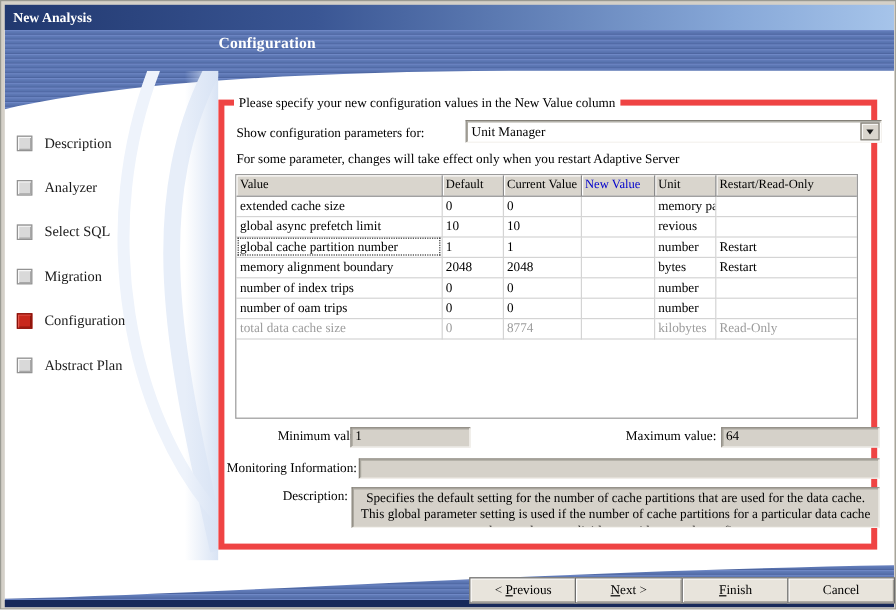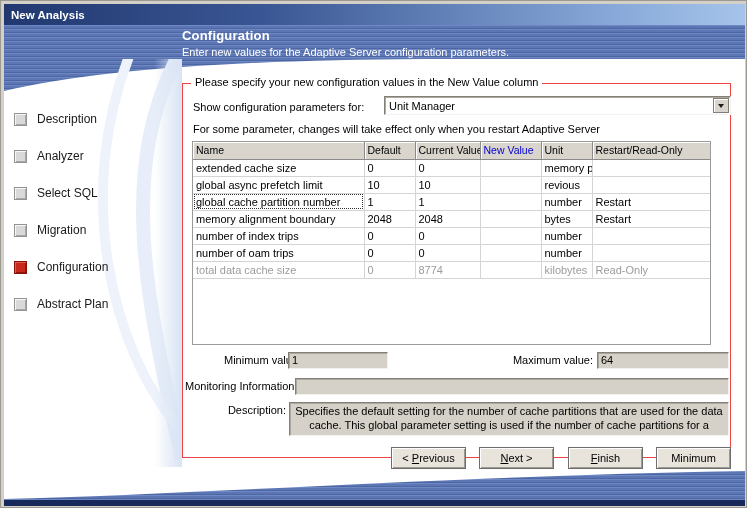--- a/index.html
+++ b/index.html
@@ -3,20 +3,21 @@
 <meta charset="utf-8">
 <style>
   * { box-sizing: border-box; margin: 0; padding: 0; }
   html,body { background:#ffffff; }
   body { font-family: "Liberation Sans", sans-serif; font-size: 11px; color:#000; }
 
   .window {
     position: relative; width: 747px; height: 508px;
     background: #d4d0c8; overflow: hidden;
     border: 1px solid #9a9a92;
+    font-family: Liberation Serif, serif;
   }
   .client {
     position:absolute; left:3px; top:24px; width:741px; height:475px;
     background:#ffffff; overflow:hidden;
   }
 
   
   .titlebar {
     position:absolute; left:3px; top:3px; width:741px; height:21px;
     background: linear-gradient(to right, #21386f 0%, #3a5694 35%, #87a8d8 82%, #a6c4ea 100%);
@@ -40,21 +41,21 @@
   .step { position:absolute; left:13px; height:16px; display:flex; align-items:center; gap:10px; z-index:6; }
   .sq { width:13px; height:13px; background:#d9d9d9; border:1px solid #939393;
         box-shadow: inset 1px 1px 0 #f7f7f7, inset -1px -1px 0 #a8a8a8; flex:none; }
   .step.active .sq { background:#c8281c; border-color:#871109;
         box-shadow: inset 1px 1px 0 #e2594e, inset -1px -1px 0 #8f160c; }
   .step .lbl { font-size:12px; color:#1a1a1a; white-space:nowrap; }
 
   
   .groupbox {
     position:absolute; left:181px; top:82px; width:549px; height:375px;
-    border:1px solid #ef4444; background:#fff; z-index:4;
+    border:5px solid #ef4444; background:#fff; z-index:4;
   }
   .groupbox-title {
     position:absolute; top:-8px; left:8px; background:#fff; padding:0 4px;
     font-size:11px; white-space:nowrap;
   }
   .flt-label { position:absolute; left:10px; top:17px; }
   .note      { position:absolute; left:10px; top:39px; }
 
   .sunken { border:1px solid; border-color:#848078 #f4f2ee #f4f2ee #848078;
             box-shadow: inset 1px 1px 0 #aba89f; }
@@ -99,21 +100,21 @@
   .box-min  { left:105px; top:268px; width:100px; height:17px; }
   .lbl-max  { left:260px; top:270px; width:150px; }
   .box-max  { left:414px; top:268px; width:132px; height:17px; }
   .lbl-mon  { left:2px;  top:296px; width:107px; }
   .box-mon  { left:112px; top:294px; width:434px; height:17px; }
   .lbl-desc { left:2px;  top:320px; width:101px; }
   .box-desc { left:106px; top:318px; width:440px; height:34px; line-height:14px; white-space:normal;text-align:center; }
 
   
   .btn {
-    position:absolute; top:446px; width:75px; height:22px; z-index:8;
+    position:absolute; top:480px; width:90px; height:22px; z-index:8;
     background:#e8e4dc; border:1px solid #6e6e6e;
     box-shadow: inset 1px 1px 0 #ffffff, inset -1px -1px 0 #9d9a92;
     display:flex; align-items:center; justify-content:center;
     font-size:11px; cursor:default;
   }
   .btn-prev{left:390px}.btn-next{left:478px}.btn-finish{left:567px}.btn-cancel{left:655px}
   .mn { text-decoration: underline; }
 </style>
 </head>
 <body>
@@ -132,21 +133,20 @@
         <rect width="4" height="4" fill="#5b76b3"></rect>
         <rect y="0" width="4" height="1" fill="#6e87c5"></rect>
         <rect y="3" width="4" height="1" fill="#4e66a1"></rect>
       </pattern>
     </defs>
     <path d="M0,0 L741,0 L741,34 L420,34 C240,35 95,44 0,66 Z" fill="url(#stripes)"></path>
   </svg>
 
   <div class="header-text">
     <div class="ht">Configuration</div>
-    <div class="hs">Enter new values for the Adaptive Server configuration parameters.</div>
   </div>
 
   <div class="sidebar-deco">
     <svg width="178" height="408">
       <path d="M178,-10 C110,110 145,250 178,400" stroke="#e7eef9" stroke-width="14" fill="none"></path>
       <path d="M128,-10 C70,130 105,290 178,372" stroke="#eef3fb" stroke-width="10" fill="none"></path>
     </svg>
     <div class="sidebar-grad"></div>
   </div>
 
@@ -193,21 +193,21 @@
         <colgroup>
           <col class="col-name">
             <col class="col-def">
             <col class="col-cur">
           <col class="col-new">
             <col class="col-unit">
             <col class="col-res">
         </colgroup>
         <thead>
           <tr>
-            <th>Name</th>
+            <th>Value</th>
             <th>Default</th>
             <th>Current Value</th>
             <th class="c-new">New Value</th>
             <th>Unit</th>
             <th>Restart/Read-Only</th>
           </tr>
         </thead>
         <tbody>
           <tr>
             <td class="c-name">extended cache size</td>
@@ -290,16 +290,16 @@
   <div class="btn btn-prev">
     <span><span>&lt; </span><span class="mn">P</span><span>revious</span></span>
   </div>
   <div class="btn btn-finish">
     <span><span></span><span class="mn">F</span><span>inish</span></span>
   </div>
   <div class="btn btn-next">
     <span><span></span><span class="mn">N</span><span>ext &gt;</span></span>
   </div>
   <div class="btn btn-cancel">
-    <span><span>Minimum</span><span class="mn"></span><span></span></span>
+    <span><span>Cancel</span><span class="mn"></span><span></span></span>
   </div>
 
 </div>
 
 </body></html>

